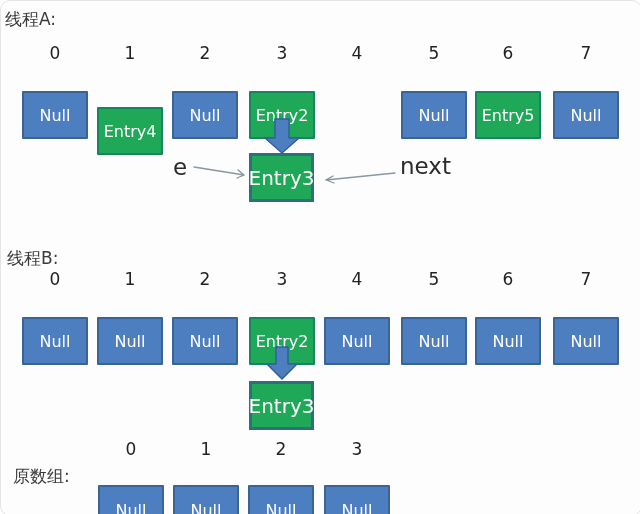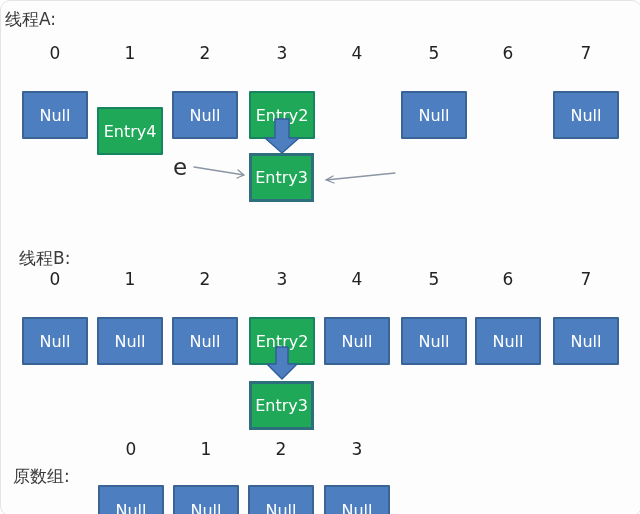--- a/index.html
+++ b/index.html
@@ -53,21 +53,21 @@
     border-color: var(--green-border);
   }
   .pointer-box {
     position: absolute;
     width: 65px;
     height: 49px;
     box-sizing: border-box;
     display: flex;
     align-items: center;
     justify-content: center;
-    font-size: 16px;
+    font-size: 20px;
     color: var(--text-light);
     background: var(--green-fill);
     border: 3px solid var(--pointer-border);
     text-align: right;
   }
   .block-arrow {
     position: absolute;
   }
   .block-arrow polygon {
     fill: var(--arrow-fill);
@@ -105,38 +105,40 @@
   <div class="idx" style="left:323px; top:42px">4</div>
   <div class="idx" style="left:400px; top:42px">5</div>
   <div class="idx" style="left:474px; top:42px">6</div>
   <div class="idx" style="left:552px; top:42px">7</div>
 
   <div class="cell t-null" style="left:21px;  top:67px">Null</div>
   <div class="cell t-entry" style="left:96px;  top:83px">Entry4</div>
   <div class="cell t-null" style="left:171px; top:67px">Null</div>
   <div class="cell t-entry" style="left:248px; top:67px">Entry2</div>
   <div class="cell t-null" style="left:400px; top:67px">Null</div>
+  <div class="cell t-entry" style="left:474px; top:67px">Entry5</div>
   <div class="cell t-null" style="left:552px; top:67px">Null</div>
 
   <svg class="block-arrow" style="left:261px; top:117px" width="40" height="37" viewBox="0 0 40 37">
     <polygon points="13,1 27,1 27,20 37,20 20,35 3,20 13,20"></polygon>
   </svg>
 
   <div class="pointer-box" style="left:248px; top:152px">Entry3</div>
 
   <div class="annot-label e-label">e</div>
   <svg class="thin-arrow" style="left:192px; top:161px" width="54" height="18" viewBox="0 0 54 18">
     <path d="M1 5 L51 13 M45 8 L51 13 L44 16"></path>
   </svg>
 
+  <div class="annot-label next-label">next</div>
   <svg class="thin-arrow" style="left:322px; top:168px" width="74" height="16" viewBox="0 0 74 16">
     <path d="M72 4 L3 11 M10 7 L3 11 L11 14"></path>
   </svg>
 
-  <div class="section-label" style="left:18px; top:246px">线程B:</div>
+  <div class="section-label" style="left:6px; top:246px">线程B:</div>
 
   <div class="idx" style="left:21px;  top:268px">0</div>
   <div class="idx" style="left:96px;  top:268px">1</div>
   <div class="idx" style="left:171px; top:268px">2</div>
   <div class="idx" style="left:248px; top:268px">3</div>
   <div class="idx" style="left:323px; top:268px">4</div>
   <div class="idx" style="left:400px; top:268px">5</div>
   <div class="idx" style="left:474px; top:268px">6</div>
   <div class="idx" style="left:552px; top:268px">7</div>
 

